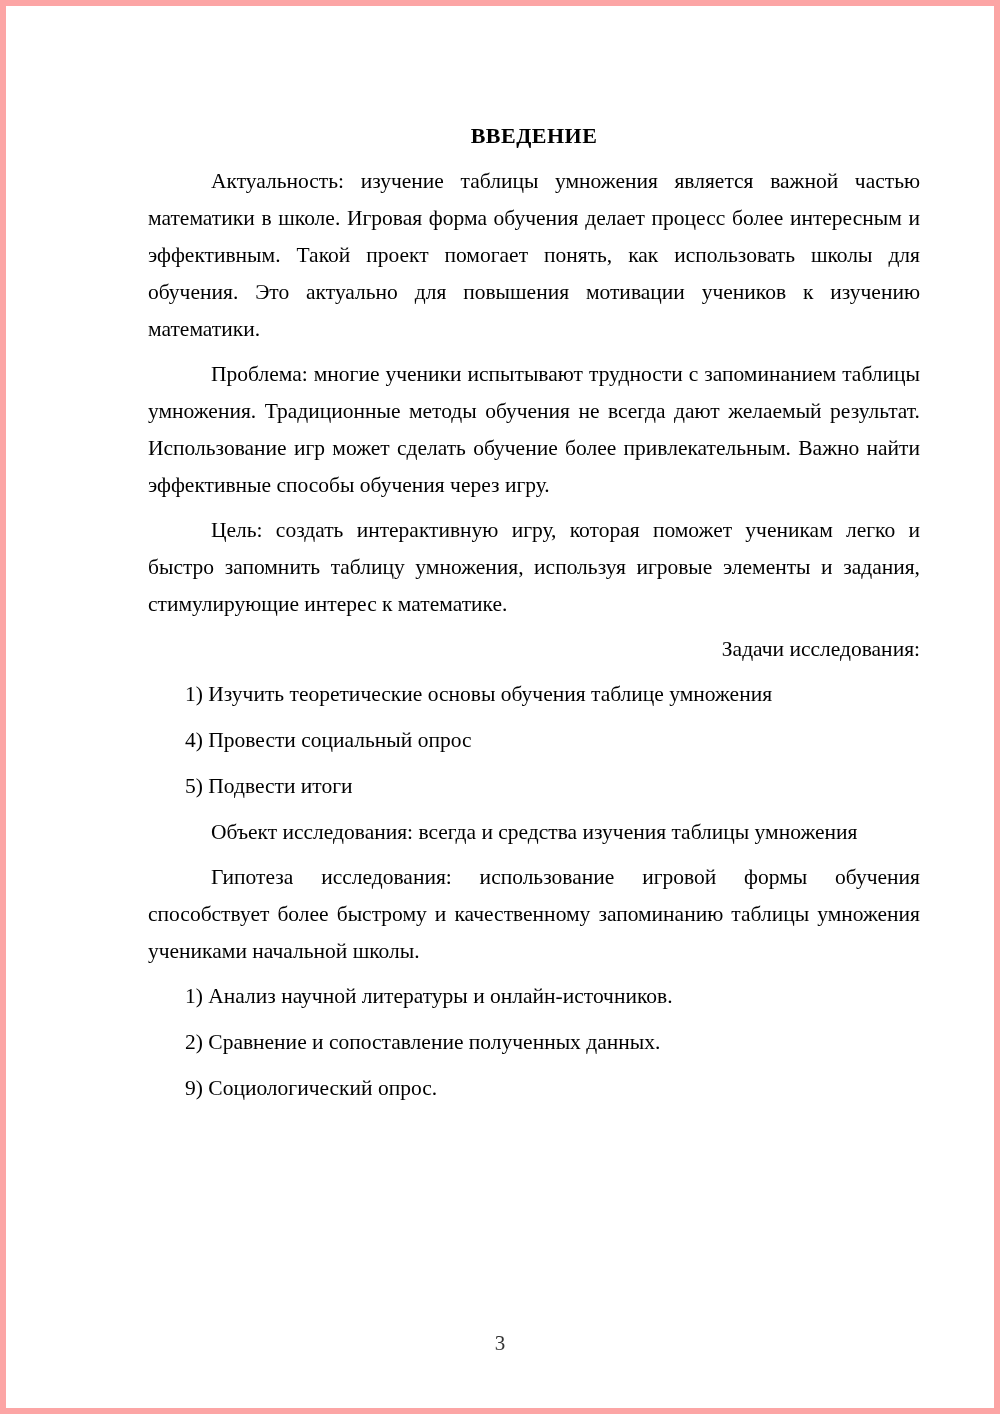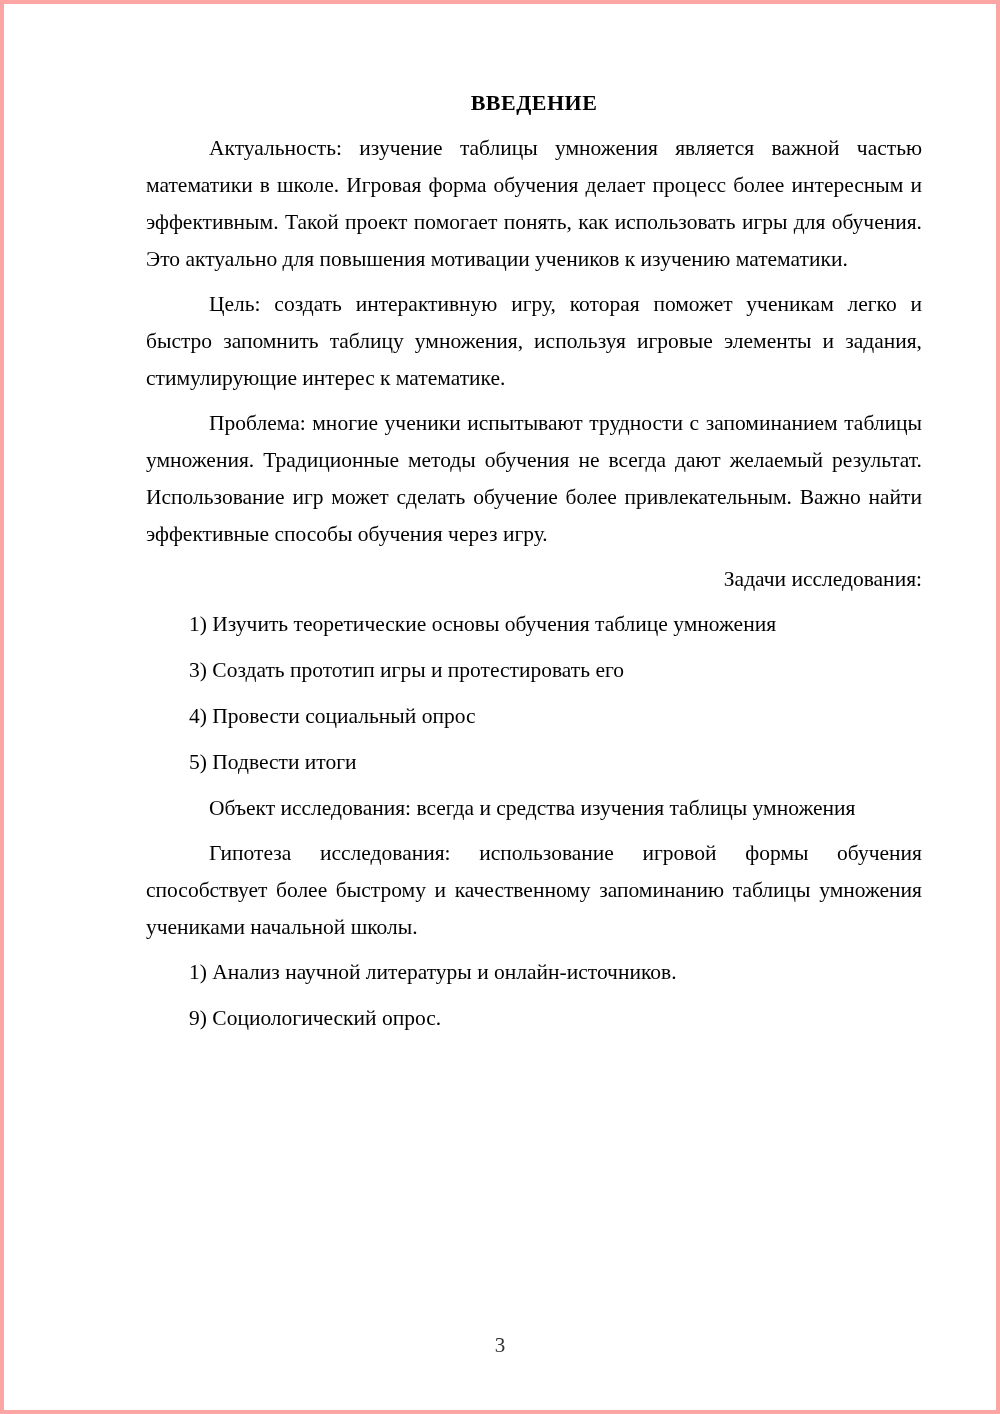--- a/index.html
+++ b/index.html
@@ -7,22 +7,22 @@
     padding: 0;
     background: #ffffff;
   }
   .page {
     position: relative;
     width: 1000px;
     height: 1414px;
     margin: 0 auto;
     background: #ffffff;
     box-sizing: border-box;
-    padding: 80px 74px 0 142px;
-    border: 4px solid #fca5a5;
+    padding: 111px 74px 0 142px;
+    border: 6px solid #fca5a5;
     font-family: "Liberation Serif", "DejaVu Serif", serif;
     font-size: 21.5px;
     line-height: 37px;
     color: #000000;
     overflow: hidden;
   }
   .doc-title {
     text-align: center;
     font-weight: bold;
     font-size: 22px;
@@ -33,21 +33,21 @@
     margin: 0 0 8px 0;
     text-align: justify;
     text-indent: 63px;
   }
   .para-heading {
     margin: 0 0 8px 0;
     text-align: right;
     text-indent: 63px;
   }
   .list-block {
-    margin: 6px;
+    margin: 0;
     padding: 0;
   }
   .list-item {
     margin: 0 0 9px 0;
     padding-left: 37px;
     text-align: left;
   }
   .page-number {
     position: absolute;
     left: 0;
@@ -58,41 +58,41 @@
     color: #333333;
   }
 </style>
 </head>
 <body>
 
 <div class="page">
 
   <h1 class="doc-title">ВВЕДЕНИЕ</h1>
 
-  <p class="para">Актуальность: изучение таблицы умножения является важной частью математики в школе. Игровая форма обучения делает процесс более интересным и эффективным. Такой проект помогает понять, как использовать игры для обучения. Это актуально для повышения мотивации учеников к изучению математики.</p>
+  <p class="para">Актуальность: изучение таблицы умножения является важной частью математики в школе. Игровая форма обучения делает процесс более интересным и эффективным. Такой проект помогает понять, как использовать школы для обучения. Это актуально для повышения мотивации учеников к изучению математики.</p>
+
+  <p class="para">Проблема: многие ученики испытывают трудности с запоминанием таблицы умножения. Традиционные методы обучения не всегда дают желаемый результат. Использование игр может сделать обучение более привлекательным. Важно найти эффективные способы обучения через игру.</p>
 
   <p class="para">Цель: создать интерактивную игру, которая поможет ученикам легко и быстро запомнить таблицу умножения, используя игровые элементы и задания, стимулирующие интерес к математике.</p>
-
-  <p class="para">Проблема: многие ученики испытывают трудности с запоминанием таблицы умножения. Традиционные методы обучения не всегда дают желаемый результат. Использование игр может сделать обучение более привлекательным. Важно найти эффективные способы обучения через игру.</p>
 
   <p class="para-heading">Задачи исследования:</p>
 
   <div class="list-block">
     <p class="list-item">1) Изучить теоретические основы обучения таблице умножения</p>
-    <p class="list-item">3) Создать прототип игры и протестировать его</p>
     <p class="list-item">4) Провести социальный опрос</p>
     <p class="list-item">5) Подвести итоги</p>
   </div>
 
   <p class="para">Объект исследования: всегда и средства изучения таблицы умножения</p>
 
 
   <p class="para">Гипотеза исследования: использование игровой формы обучения способствует более быстрому и качественному запоминанию таблицы умножения учениками начальной школы.</p>
 
 
   <div class="list-block">
     <p class="list-item">1) Анализ научной литературы и онлайн-источников.</p>
+    <p class="list-item">2) Сравнение и сопоставление полученных данных.</p>
     <p class="list-item">9) Социологический опрос.</p>
   </div>
 
   <div class="page-number">3</div>
 
 </div>
 
 </body></html>

